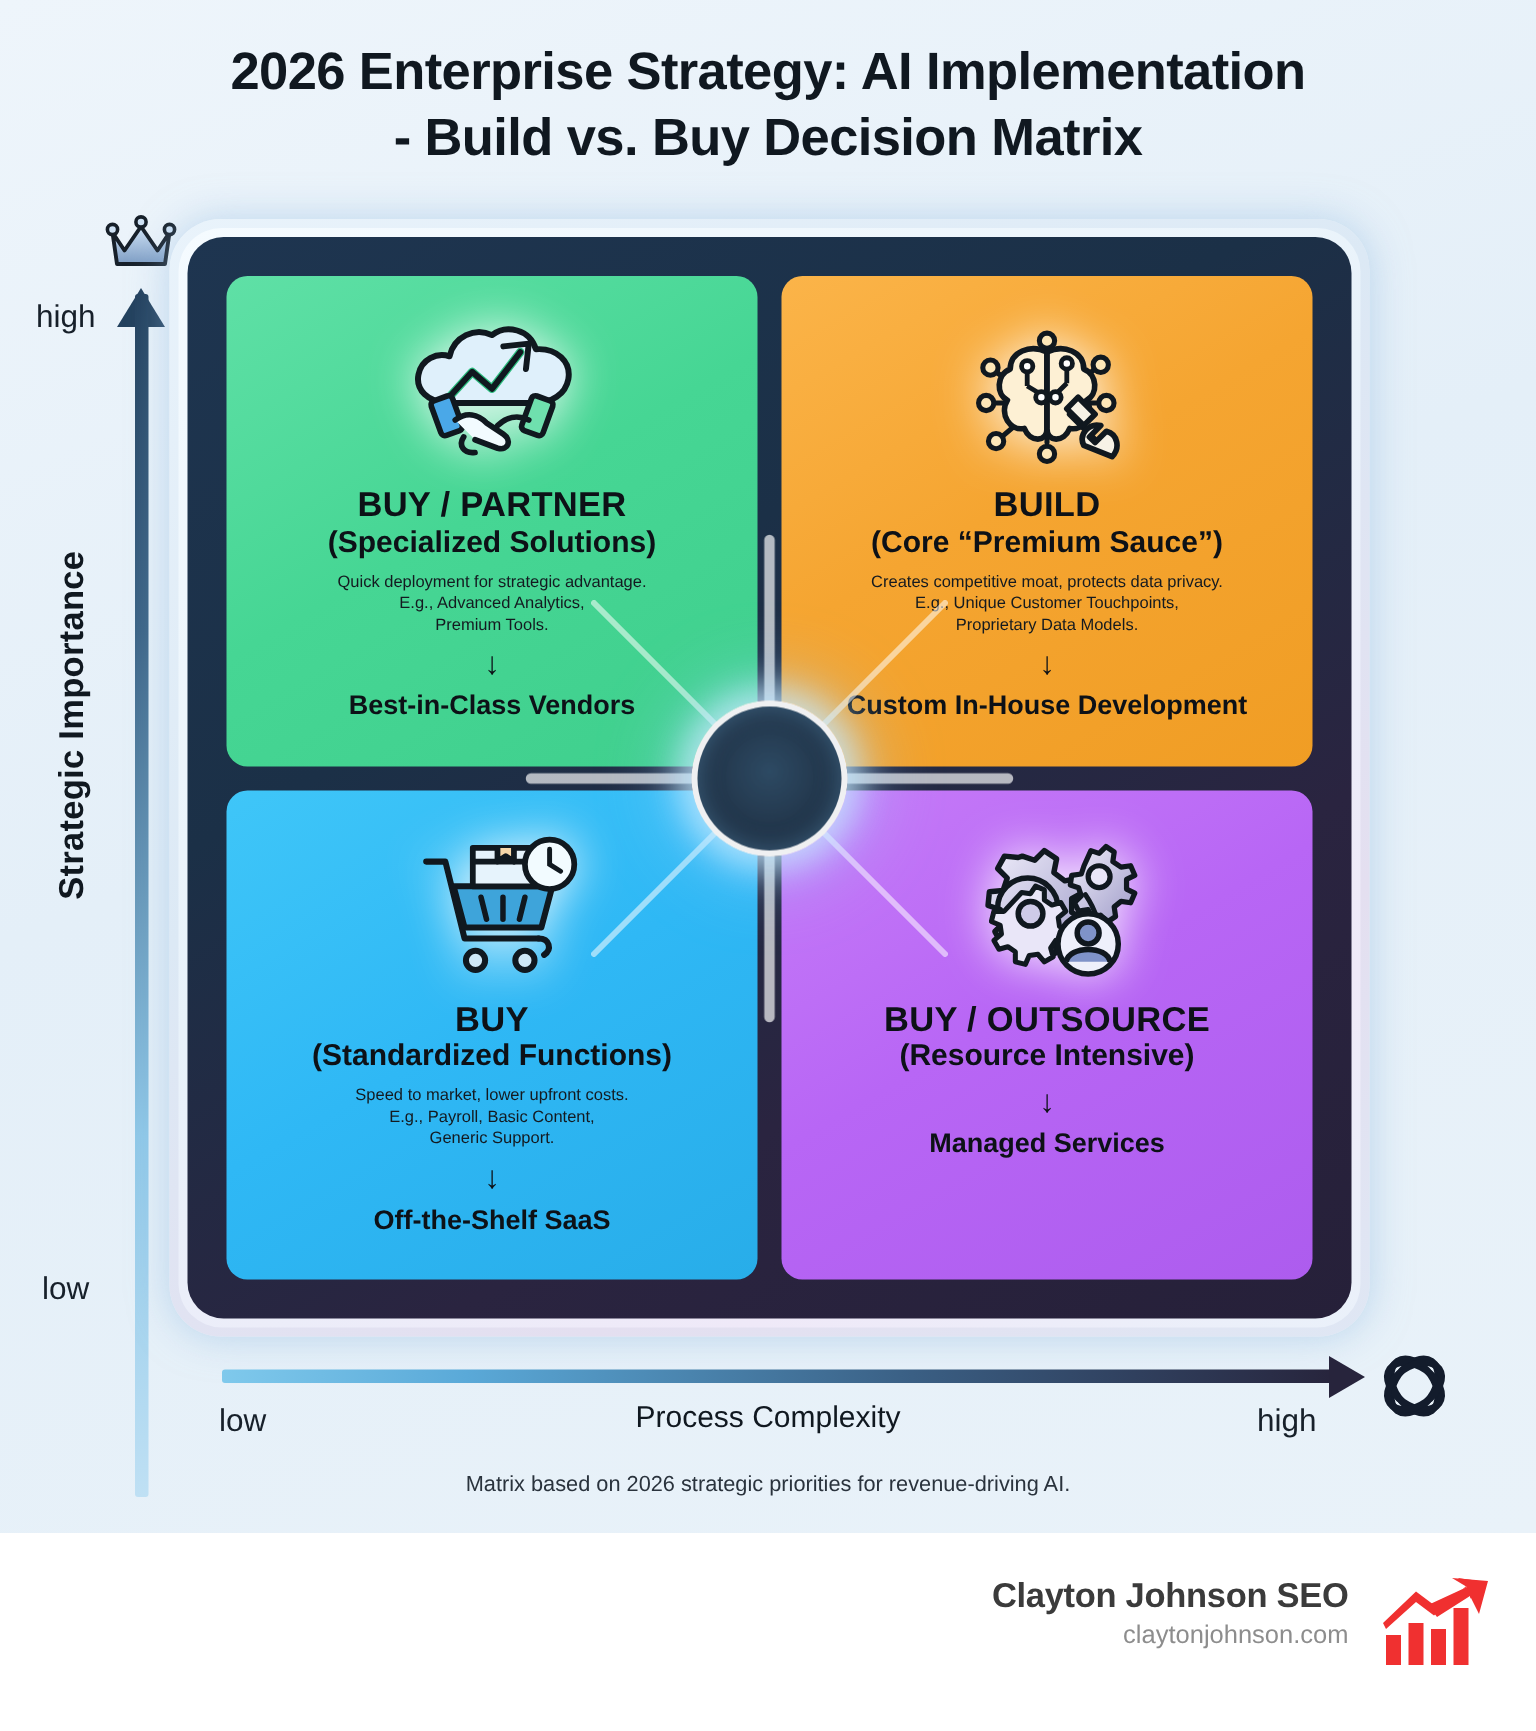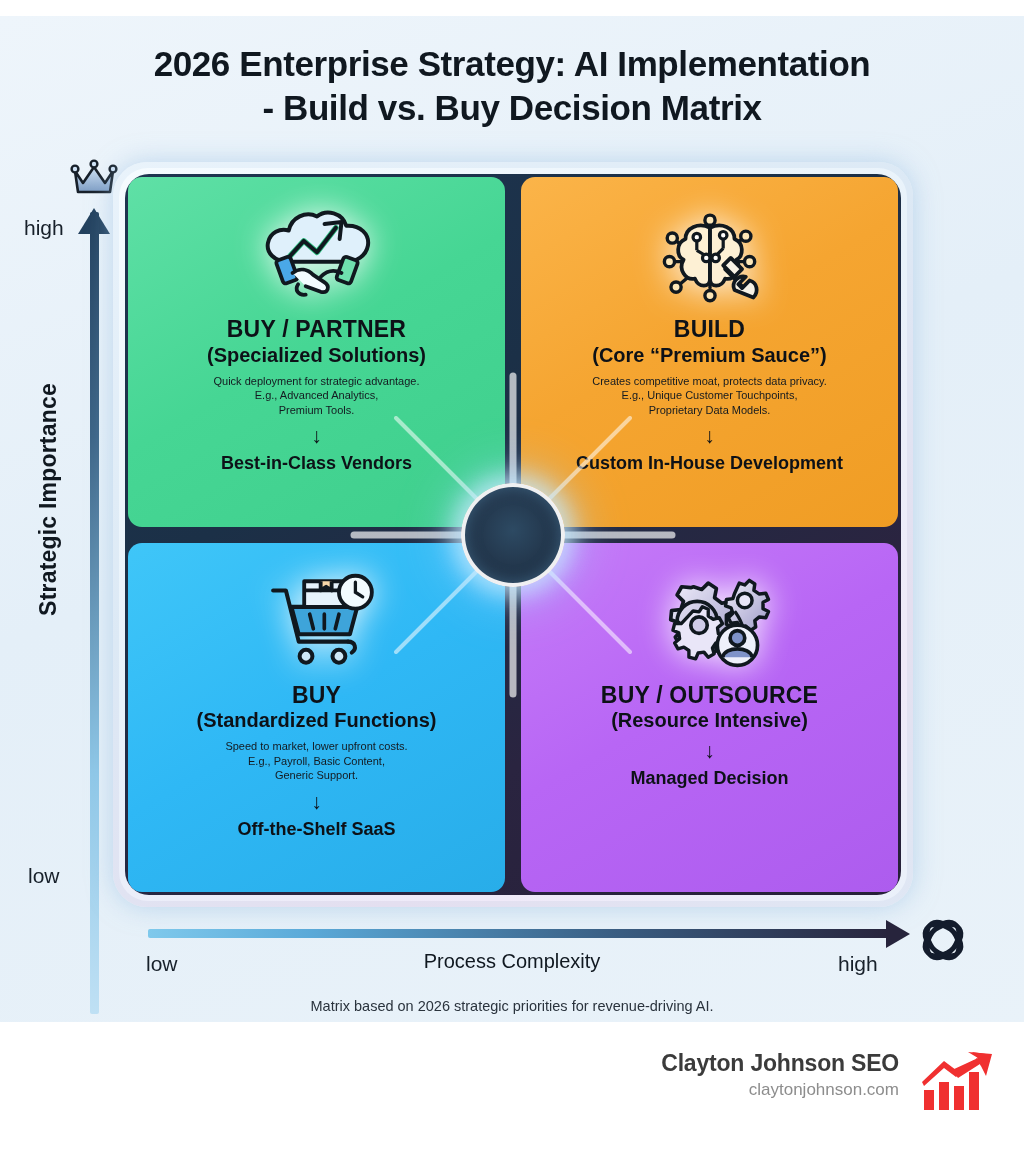--- a/index.html
+++ b/index.html
@@ -6,21 +6,21 @@
   html, body {
     width:1024px; height:1154px;
     font-family:"Liberation Sans", sans-serif;
     background:#ffffff;
     overflow:hidden;
   }
   .page { position:relative; width:1024px; height:1154px; }
 
   
   .board {
-    position:absolute; left:0; top:16px; width:1024px; height:1022px;
+    position:absolute; left:0; top:0; width:1024px; height:1022px;
     background:linear-gradient(160deg,#eef5fb 0%,#e4eff8 45%,#e9f2f9 100%);
   }
 
   
   .title {
     position:absolute; left:0; top:26px; width:1024px;
     text-align:center;
     font-size:35px; font-weight:bold; line-height:1.26;
     color:#101820; letter-spacing:-0.4px;
   }
@@ -60,21 +60,21 @@
     padding:6px;
   }
   .frame-mid {
     width:100%; height:100%; border-radius:29px;
     background:linear-gradient(150deg,#f5fbff,#e8f2fa 45%,#efe9f8 80%,#eaf1fa);
     padding:6px;
   }
   .frame-inner {
     position:relative; width:100%; height:100%; border-radius:24px;
     background:linear-gradient(150deg,#1e3550 0%,#1b3047 35%,#2a2440 70%,#262039 100%);
-    padding:3px;
+    padding:26px;
     overflow:hidden;
   }
 
   
   .grid {
     position:relative; width:100%; height:100%;
     display:grid;
     grid-template-columns:1fr 1fr;
     grid-template-rows:1fr 1fr;
     gap:16px;
@@ -327,21 +327,21 @@
                 <g stroke="#10181f" stroke-width="4" stroke-linejoin="round">
                   <circle cx="100" cy="82" r="22" fill="#eef0fb"></circle>
                   <circle cx="100" cy="74" r="8" fill="#7f93c9"></circle>
                   <path d="M84 95 C86 83 114 83 116 95" fill="#7f93c9"></path>
                 </g>
               </svg>
             </div>
             <div class="q-title">BUY / OUTSOURCE</div>
             <div class="q-sub">(Resource Intensive)</div>
             <div class="q-arrow">↓</div>
-            <div class="q-out">Managed Decision</div>
+            <div class="q-out">Managed Services</div>
           </div>
 
         </div>
 
         <div class="hub-rays">
           <svg viewBox="0 0 330 330" width="330" height="330">
             <g stroke="#ffffff" stroke-linecap="round" opacity="0.9">
               <line x1="165" y1="132" x2="165" y2="6" stroke-width="7" opacity="0.75"></line>
               <line x1="165" y1="198" x2="165" y2="324" stroke-width="7" opacity="0.75"></line>
               <line x1="132" y1="165" x2="6" y2="165" stroke-width="7" opacity="0.75"></line>

